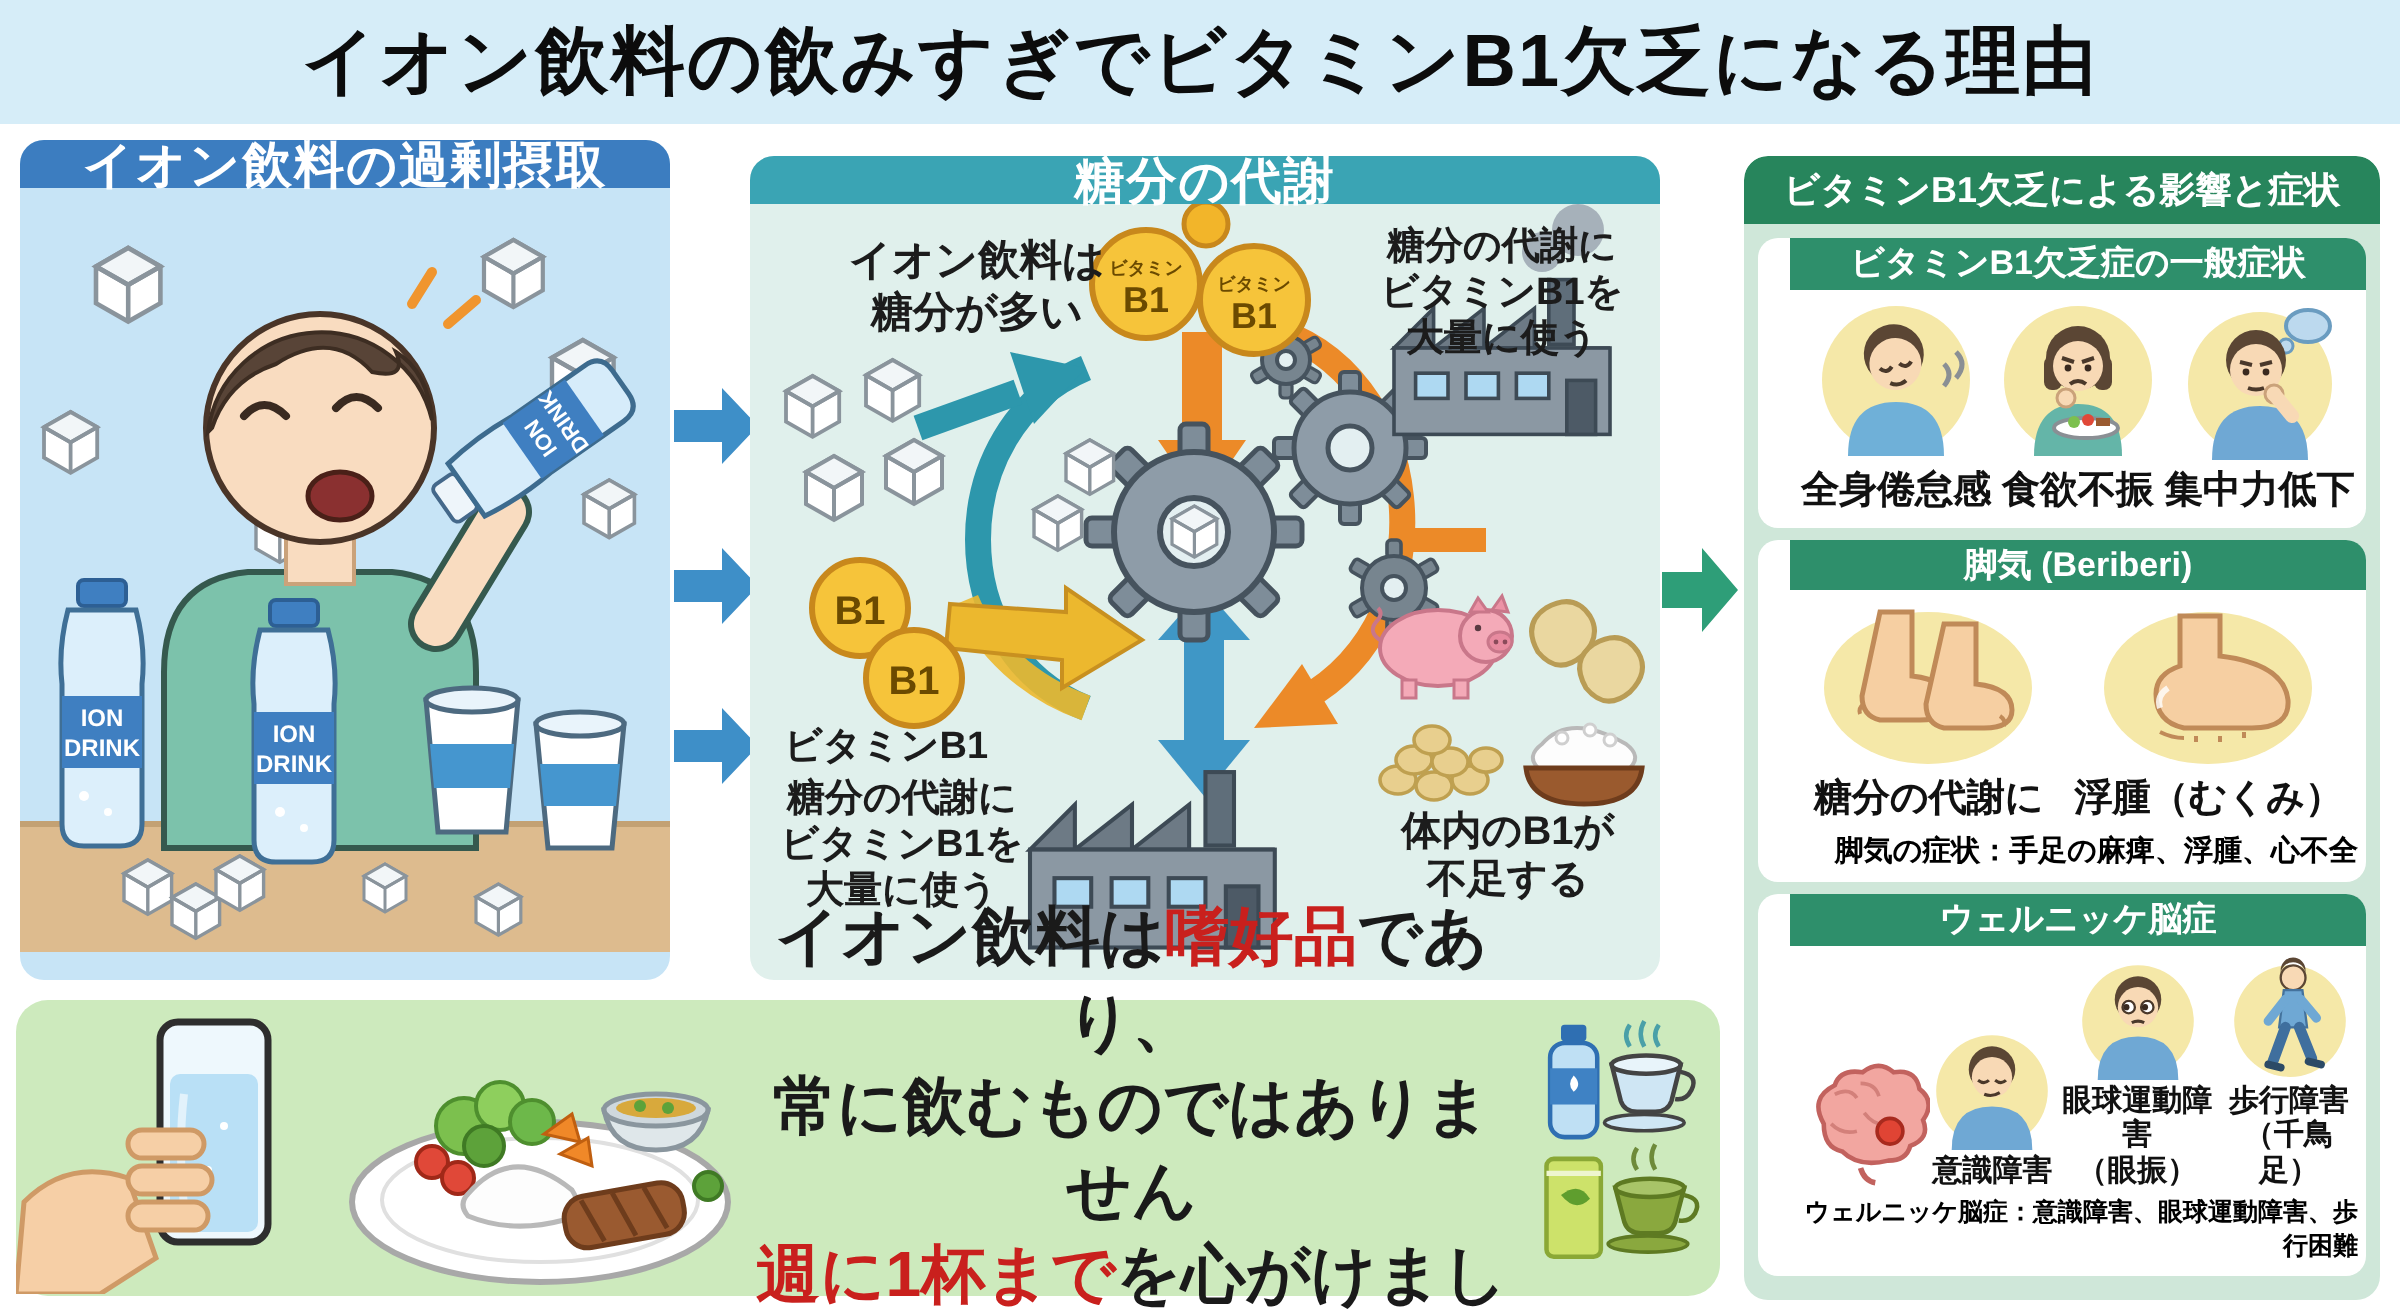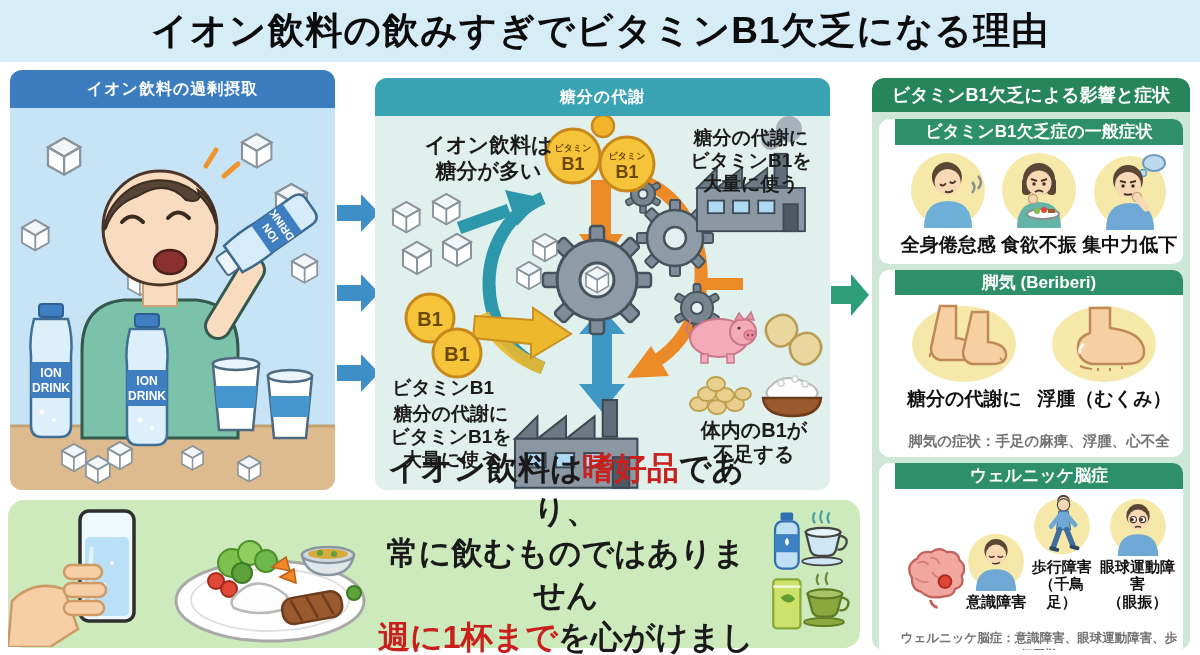--- a/index.html
+++ b/index.html
@@ -15,22 +15,22 @@
   
   .title-bar {
     position:absolute; left:0; top:0; width:1200px; height:62px;
     background:#d6edf8; display:flex; align-items:center; justify-content:center;
   }
   .title-bar h1 { font-size:37px; font-weight:900; letter-spacing:1px; color:#0c0c0c; }
 
   
   .panel { position:absolute; border-radius:12px; overflow:hidden; }
   .panel-header {
-    height:38px; display:flex; align-items:center; justify-content:center;
-    color:#fff; font-weight:800; font-size:16px; letter-spacing:1px;
+    height:24px; display:flex; align-items:center; justify-content:center;
+    color:#fff; font-weight:800; font-size:25px; letter-spacing:1px;
   }
 
   
   .left-panel { left:10px; top:70px; width:325px; height:420px; background:#c7e4f6; }
   .left-panel .panel-header { background:#3c7dc0; }
   .left-panel .panel-body { position:relative; width:325px; height:382px; }
 
   
   .flow-arrow { position:absolute; width:44px; height:42px; }
   .fa1 { left:337px; top:192px; } .fa2 { left:337px; top:272px; } .fa3 { left:337px; top:352px; }
@@ -60,21 +60,21 @@
   .sym-card .card-header {
     background:#2e8f6b; color:#fff; font-weight:800; font-size:17px;
     text-align:center; padding:4px 2px 3px; line-height:1.1;
   }
   .sym-card .card-subheader { font-size:12.5px; font-weight:700; }
   .card-body { padding:5px 4px 6px; }
   .sym-row { display:flex; justify-content:space-around; align-items:flex-end; }
   .sym-item { display:flex; flex-direction:column; align-items:center; }
   .sym-label { font-weight:800; font-size:19px; margin-top:2px; color:#111; }
   .sym-label.small { font-size:15px; line-height:1.15; text-align:center; }
-  .sym-note { font-weight:800; font-size:14.5px; text-align:center; margin-top:20px; color:#737373; }
+  .sym-note { font-weight:800; font-size:14.5px; text-align:right; margin-top:4px; color:#000000; }
   .sym-note.tiny { font-size:12.5px; }
   .sym-icon { display:block; }
 
   
   .advisory {
     position:absolute; left:8px; top:500px; width:852px; height:148px;
     background:#cdeabd; border-radius:16px; display:flex; align-items:center;
   }
   .adv-art { flex:0 0 auto; }
   .adv-text { width:428px; text-align:center; font-size:32px; font-weight:900; line-height:1.32; color:#1a1a1a; }
@@ -481,44 +481,44 @@
                 <circle cx="40" cy="33" r="13" fill="#f8d9b5"></circle>
                 <path d="M31,35 q4,3 7,0 M42,35 q4,3 7,0" stroke="#4a382a" stroke-width="2" fill="none"></path>
                 <path d="M35,44 q5,2 10,-1" stroke="#4a382a" stroke-width="2" fill="none"></path>
                 <path d="M14,80 q0,-28 26,-28 q26,0 26,28 z" fill="#6fa8d4"></path>
               </svg>
               <div class="sym-label small pre">意識障害</div>
             </div>
             <div class="sym-item">
               <svg class="sym-icon" width="62" height="62" viewBox="0 0 80 80">
                 <circle cx="40" cy="42" r="36" fill="#f5e8a8"></circle>
-                <circle cx="42" cy="14" r="8" fill="#f8d9b5" stroke="#5b4634" stroke-width="1.5"></circle>
-                <path d="M34,12 a8,8 0 0 1 16,0 l0,-3 a8,8 0 0 0 -16,0 z" fill="#5b4634"></path>
-                <path d="M36,22 l12,0 l3,24 l-18,0 z" fill="#6fa8d4" stroke="#44729c" stroke-width="1.5"></path>
-                <path d="M37,28 L26,42 M47,28 L57,40" stroke="#6fa8d4" stroke-width="6" stroke-linecap="round"></path>
-                <path d="M37,46 L29,68 M46,46 L54,66" stroke="#3f6f9e" stroke-width="7" stroke-linecap="round"></path>
-                <path d="M26,70 l8,2 M52,68 l8,2" stroke="#2c4a66" stroke-width="5" stroke-linecap="round"></path>
-              </svg>
-              <div class="sym-label small pre">歩行障害
-（千鳥足）</div>
-            </div>
-            <div class="sym-item">
-              <svg class="sym-icon" width="62" height="62" viewBox="0 0 80 80">
-                <circle cx="40" cy="42" r="36" fill="#f5e8a8"></circle>
                 <circle cx="40" cy="28" r="15" fill="#5b4634"></circle>
                 <circle cx="40" cy="33" r="13" fill="#f8d9b5"></circle>
                 <circle cx="34" cy="33" r="4" fill="#ffffff" stroke="#4a382a" stroke-width="1.5"></circle>
                 <circle cx="46" cy="33" r="4" fill="#ffffff" stroke="#4a382a" stroke-width="1.5"></circle>
                 <circle cx="32.5" cy="33" r="2" fill="#3a2a20"></circle>
                   <circle cx="44.5" cy="33" r="2" fill="#3a2a20"></circle>
                 <path d="M36,43 q4,-2 8,0" stroke="#4a382a" stroke-width="2" fill="none"></path>
                 <path d="M14,80 q0,-28 26,-28 q26,0 26,28 z" fill="#6fa8d4"></path>
               </svg>
               <div class="sym-label small pre">眼球運動障害
 （眼振）</div>
+            </div>
+            <div class="sym-item">
+              <svg class="sym-icon" width="62" height="62" viewBox="0 0 80 80">
+                <circle cx="40" cy="42" r="36" fill="#f5e8a8"></circle>
+                <circle cx="42" cy="14" r="8" fill="#f8d9b5" stroke="#5b4634" stroke-width="1.5"></circle>
+                <path d="M34,12 a8,8 0 0 1 16,0 l0,-3 a8,8 0 0 0 -16,0 z" fill="#5b4634"></path>
+                <path d="M36,22 l12,0 l3,24 l-18,0 z" fill="#6fa8d4" stroke="#44729c" stroke-width="1.5"></path>
+                <path d="M37,28 L26,42 M47,28 L57,40" stroke="#6fa8d4" stroke-width="6" stroke-linecap="round"></path>
+                <path d="M37,46 L29,68 M46,46 L54,66" stroke="#3f6f9e" stroke-width="7" stroke-linecap="round"></path>
+                <path d="M26,70 l8,2 M52,68 l8,2" stroke="#2c4a66" stroke-width="5" stroke-linecap="round"></path>
+              </svg>
+              <div class="sym-label small pre">歩行障害
+（千鳥足）</div>
             </div>
           </div>
           <div class="sym-note tiny">ウェルニッケ脳症：意識障害、眼球運動障害、歩行困難</div>
         </div>
       </div>
 
     </div>
   </section>
 
   <section class="advisory">

